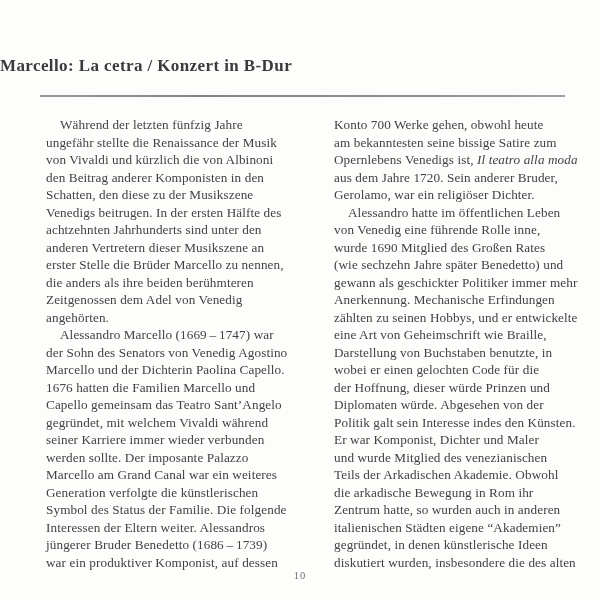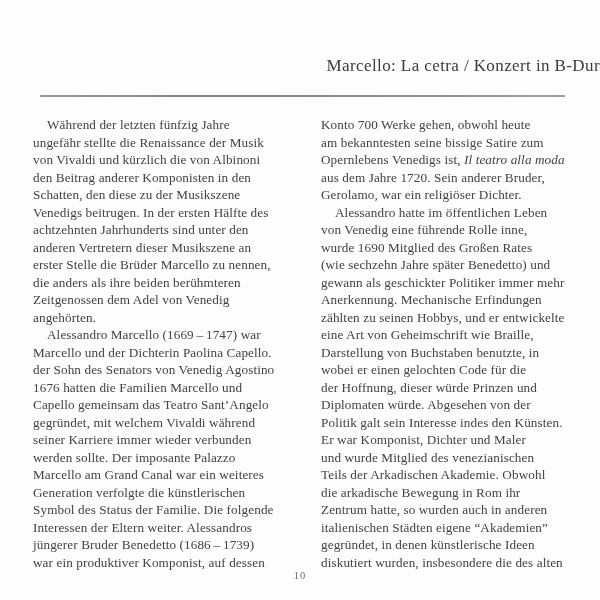--- a/index.html
+++ b/index.html
@@ -13,38 +13,38 @@
     height: 600px;
     background: #fdfdfc;
     font-family: "Liberation Serif", serif;
     overflow: hidden;
   }
   .page-title {
     position: absolute;
     top: 56px;
     left: 0;
     width: 100%;
-    text-align: right;
+    text-align: left;
     font-size: 17px;
-    font-weight: normal;
+    font-weight: bold;
     letter-spacing: 0.4px;
     color: #3b3b3b;
   }
   .title-divider {
     position: absolute;
     top: 95px;
     left: 40px;
     width: 525px;
     height: 1.5px;
     background: linear-gradient(90deg, #9a9a9a, #848484 30%, #8e8e8e 70%, #a0a0a0);
   }
   .columns {
     position: absolute;
     top: 116px;
-    left: 33px;
+    left: 46px;
     display: flex;
   }
   .col-left  { width: 268px; margin-right: 20px; }
   .col-right { width: 250px; }
   .line {
     font-size: 13.2px;
     line-height: 17.5px;
     white-space: nowrap;
     color: #424242;
     letter-spacing: 0.1px;
@@ -79,22 +79,22 @@
         <div class="line"><span>den Beitrag anderer Komponisten in den</span></div>
         <div class="line"><span>Schatten, den diese zu der Musikszene</span></div>
         <div class="line"><span>Venedigs beitrugen. In der ersten Hälfte des</span></div>
         <div class="line"><span>achtzehnten Jahrhunderts sind unter den</span></div>
         <div class="line"><span>anderen Vertretern dieser Musikszene an</span></div>
         <div class="line"><span>erster Stelle die Brüder Marcello zu nennen,</span></div>
         <div class="line"><span>die anders als ihre beiden berühmteren</span></div>
         <div class="line"><span>Zeitgenossen dem Adel von Venedig</span></div>
         <div class="line"><span>angehörten.</span></div>
         <div class="line indent"><span>Alessandro Marcello (1669 – 1747) war</span></div>
+        <div class="line"><span>der Sohn des Senators von Venedig Agostino</span></div>
         <div class="line"><span>Marcello und der Dichterin Paolina Capello.</span></div>
-        <div class="line"><span>der Sohn des Senators von Venedig Agostino</span></div>
         <div class="line"><span>1676 hatten die Familien Marcello und</span></div>
         <div class="line"><span>Capello gemeinsam das Teatro Sant’Angelo</span></div>
         <div class="line"><span>gegründet, mit welchem Vivaldi während</span></div>
         <div class="line"><span>seiner Karriere immer wieder verbunden</span></div>
         <div class="line"><span>werden sollte. Der imposante Palazzo</span></div>
         <div class="line"><span>Marcello am Grand Canal war ein weiteres</span></div>
         <div class="line"><span>Generation verfolgte die künstlerischen</span></div>
         <div class="line"><span>Symbol des Status der Familie. Die folgende</span></div>
         <div class="line"><span>Interessen der Eltern weiter. Alessandros</span></div>
         <div class="line"><span>jüngerer Bruder Benedetto (1686 – 1739)</span></div>

